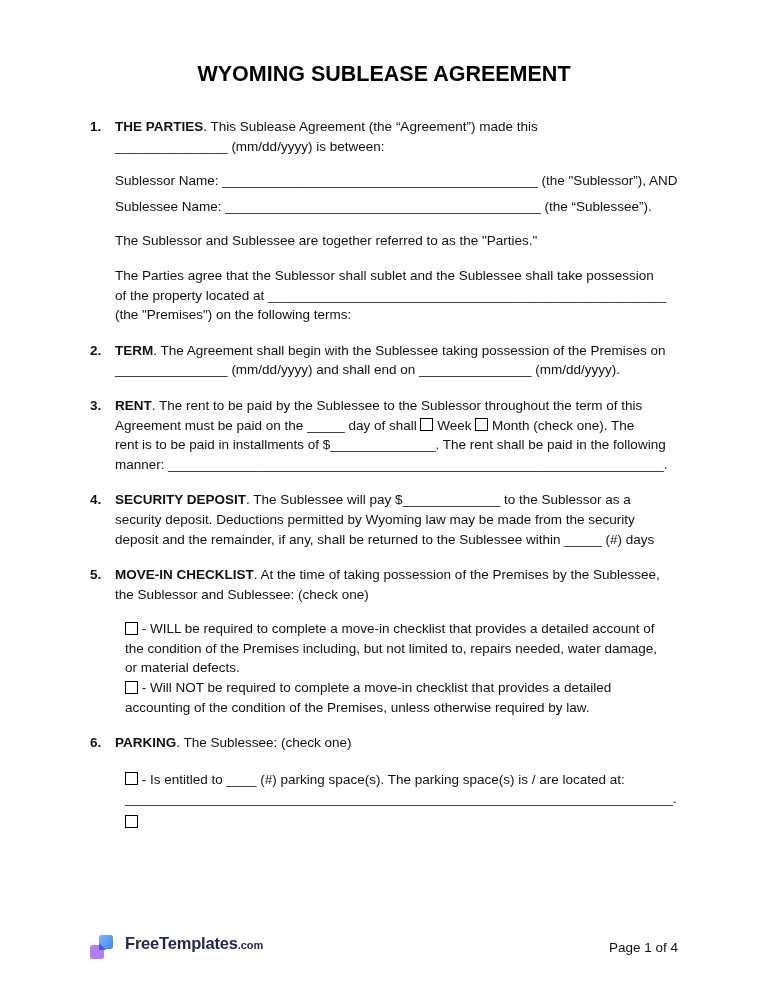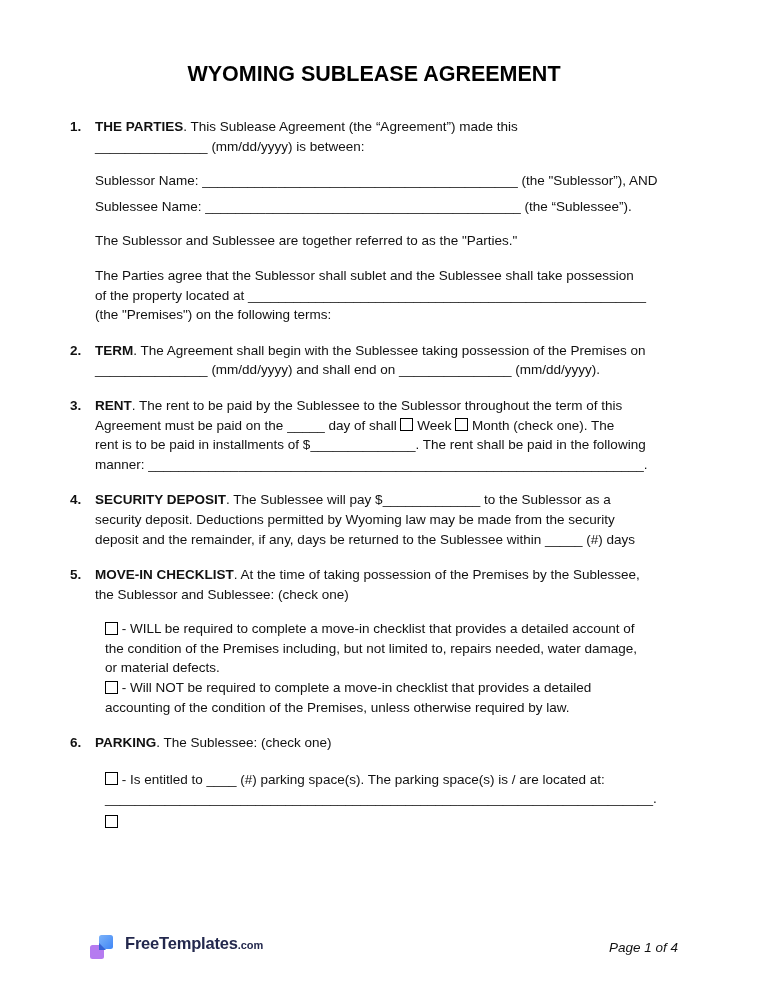--- a/index.html
+++ b/index.html
@@ -4,21 +4,21 @@
 <style>
   html,body { margin:0; padding:0; background:#ffffff; }
   .page {
     position:relative;
     width:768px; height:984px;
     background:#ffffff;
     font-family:"Liberation Sans", sans-serif;
     font-size:13.5px;
     color:#111111;
     box-sizing:border-box;
-    padding:62px 90px 0 70px;
+    padding:62px 90px 0 90px;
     overflow:hidden;
   }
   .doc-title {
     text-align:center;
     font-weight:bold;
     font-size:21.5px;
     line-height:25px;
     margin:0 0 30px 0;
     color:#000;
   }
@@ -62,21 +62,21 @@
     border-radius:2.5px;
   }
   .logo-fold {
     position:absolute; left:9px; top:9px;
     width:0; height:0;
     border-bottom:7px solid #3763d4;
     border-right:7px solid transparent;
   }
   .brand { font-weight:bold; font-size:16.5px; color:#23284d; letter-spacing:-0.2px; }
   .brand-suffix { font-weight:600; font-size:11px; color:#23284d; }
-  .page-info { margin-left:auto; font-size:13.5px; color:#111;font-style:italic; }
+  .page-info { margin-left:auto; font-size:13.5px; color:#111; }
 </style>
 </head>
 <body>
 
 <div class="page">
 
   <h1 class="doc-title">WYOMING SUBLEASE AGREEMENT</h1>
 
   <div class="section">
     <div class="sec-num">1.</div>
@@ -116,21 +116,21 @@
       <div class="ln"><span>rent is to be paid in installments of $</span><span class="blank">______________</span><span>. The rent shall be paid in the following</span></div>
       <div class="ln"><span>manner: </span><span class="blank">__________________________________________________________________</span><span>.</span></div>
     </div>
   </div>
 
   <div class="section">
     <div class="sec-num">4.</div>
     <div class="sec-body">
       <div class="ln"><b class="hd">SECURITY DEPOSIT</b><span>. The Sublessee will pay $</span><span class="blank">_____________</span><span> to the Sublessor as a</span></div>
       <div class="ln"><span>security deposit. Deductions permitted by Wyoming law may be made from the security</span></div>
-      <div class="ln"><span>deposit and the remainder, if any, days be returned to the Sublessee within </span><span class="blank">_____</span><span> (#) days</span></div>
+      <div class="ln"><span>deposit and the remainder, if any, shall be returned to the Sublessee within </span><span class="blank">_____</span><span> (#) days</span></div>
     </div>
   </div>
 
   <div class="section">
     <div class="sec-num">5.</div>
     <div class="sec-body">
       <div class="ln"><b class="hd">MOVE-IN CHECKLIST</b><span>. At the time of taking possession of the Premises by the Sublessee,</span></div>
       <div class="ln"><span>the Sublessor and Sublessee: (check one)</span></div>
       <div class="cb-item cb-after-heading">
         <div class="ln"><span class="cb"></span><span> - WILL be required to complete a move-in checklist that provides a detailed account of</span></div>

